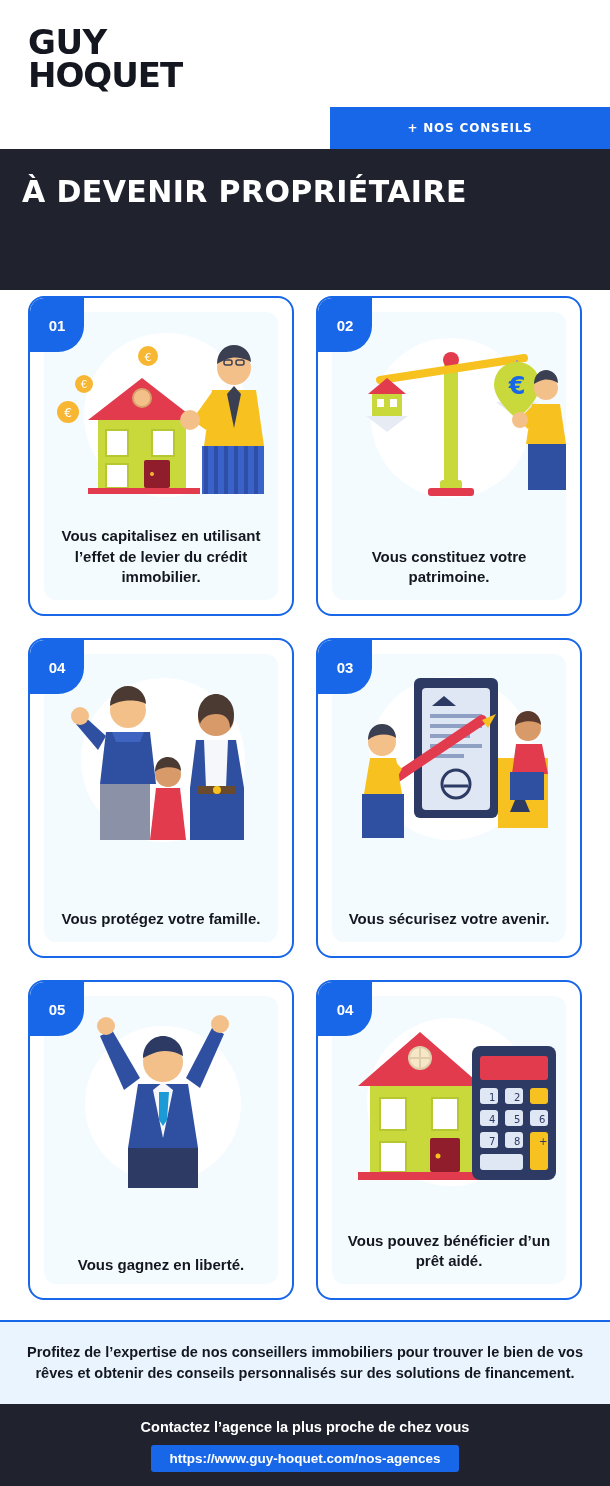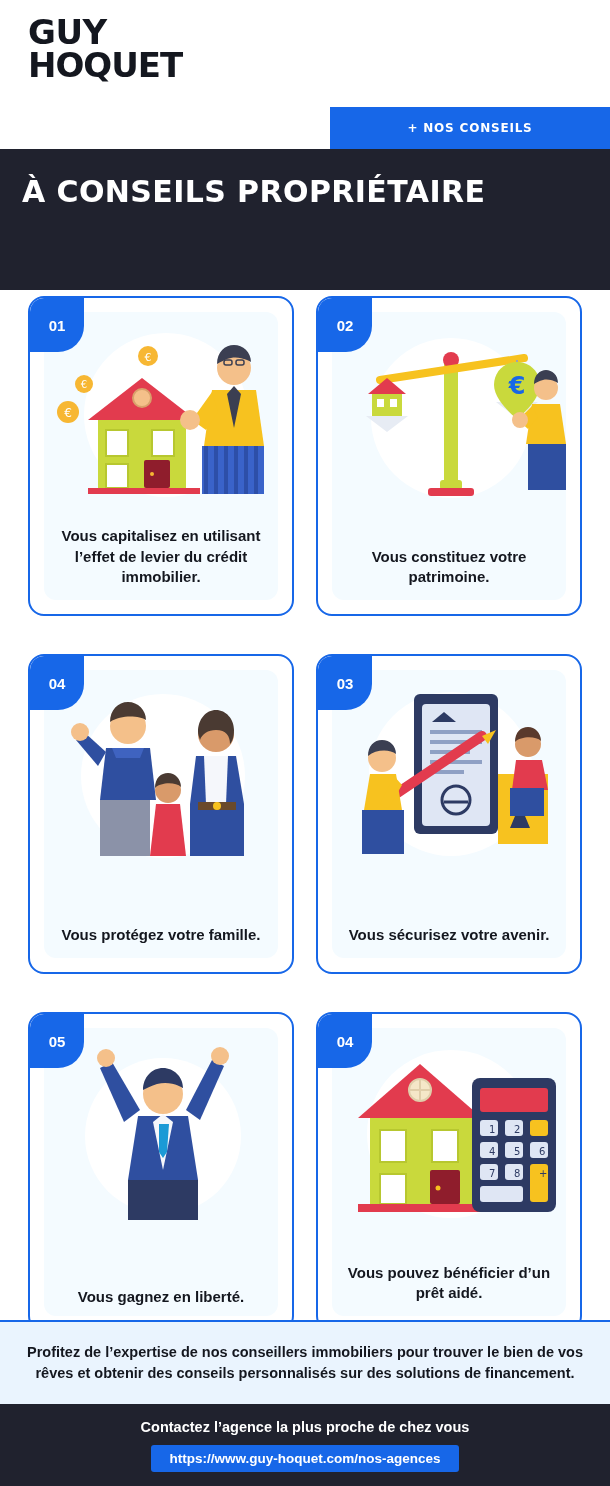--- a/index.html
+++ b/index.html
@@ -14,21 +14,21 @@
     position: relative;
     width: 610px;
     height: 1486px;
     background: #ffffff;
   }
 
   
   .logo {
     position: absolute;
     left: 28px;
-    top: 16px;
+    top: 26px;
     font-size: 34px;
     font-weight: 800;
     line-height: 0.98;
     letter-spacing: -0.5px;
     color: #14171f;
     font-family: "DejaVu Sans", sans-serif;
   }
   .logo .l2 { display: block; letter-spacing: -1px; }
 
   .conseils-tab {
@@ -74,21 +74,21 @@
     position: absolute;
     left: 0;
     top: 296px;
     width: 610px;
   }
   .row {
     position: relative;
     display: flex;
     justify-content: center;
     gap: 22px;
-    margin-bottom: 38px;
+    margin-bottom: 22px;
   }
   .card {
     position: relative;
     width: 266px;
     height: 320px;
     border: 2px solid #1767e8;
     border-radius: 16px;
     background: #ffffff;
     overflow: hidden;
   }
@@ -215,21 +215,21 @@
     <span>GUY</span>
     <span class="l2">HOQUET</span>
   </div>
 
   <div class="conseils-tab">
     <span>+ NOS CONSEILS</span>
   </div>
 
   <div class="title-band">
     <h1>
-      <span class="l2">À CONSEILS PROPRIÉTAIRE</span>
+      <span class="l2">À DEVENIR PROPRIÉTAIRE</span>
     </h1>
   </div>
 
   <div class="grid">
 
     <div class="row">
       <div class="blue-accent"></div>
 
       <div class="card">
         <div class="card-inner"></div>

